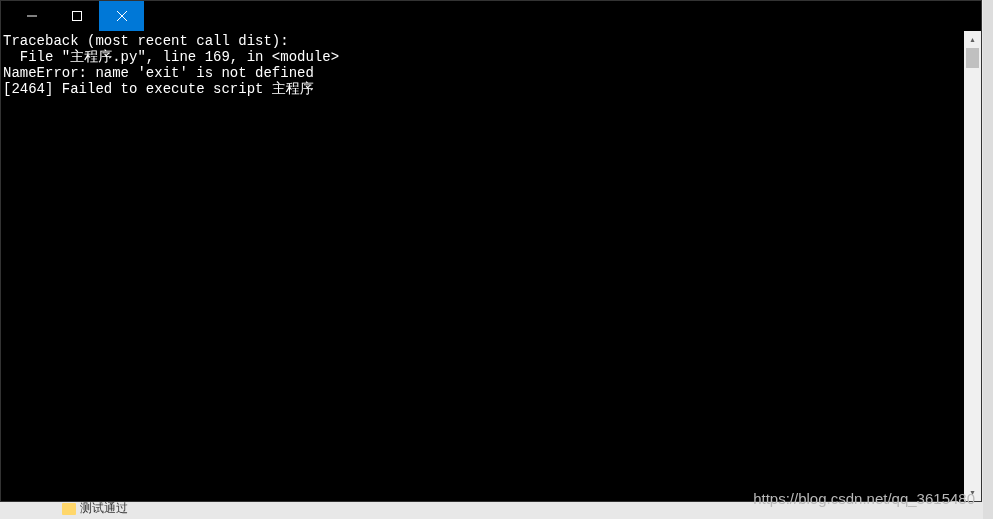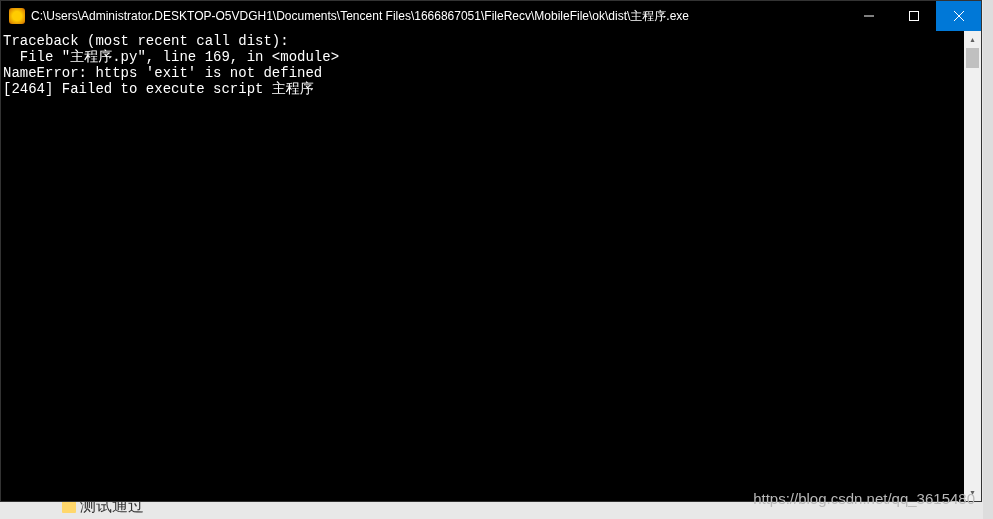--- a/index.html
+++ b/index.html
@@ -132,21 +132,21 @@
       right: 18px;
       color: #b8b8b8;
       font-size: 15px;
       font-family: Arial, sans-serif;
       z-index: 10;
     }
     .bg-fragment {
       position: absolute;
       bottom: 0;
       left: 60px;
-      font-size: 16px;
+      font-size: 12px;
       color: #333;
       display: flex;
       align-items: center;
       gap: 4px;
       padding: 2px;
     }
     .folder-icon {
       width: 14px;
       height: 12px;
       background: #ffd76b;
@@ -166,24 +166,20 @@
 
 <div class="right-edge"></div>
 
 <div class="bg-fragment">
   <span class="folder-icon"></span>
   <span>测试通过</span>
 </div>
 
 <div class="window">
   <div class="titlebar">
-    <div class="titlebar-left">
-      <div class="app-icon"></div>
-      <span class="title-text">C:\Users\Administrator.DESKTOP-O5VDGH1\Documents\Tencent Files\1666867051\FileRecv\MobileFile\ok\dist\主程序.exe</span>
-    </div>
     <div class="window-controls">
       <div class="control-btn">
         <svg viewBox="0 0 10 10">
             <line x1="0" y1="5" x2="10" y2="5" stroke="#fff" stroke-width="1"></line>
           </svg>
       </div>
       <div class="control-btn">
         <svg viewBox="0 0 10 10">
             <rect x="0.5" y="0.5" width="9" height="9" fill="none" stroke="#fff" stroke-width="1"></rect>
           </svg>
@@ -192,21 +188,21 @@
         <svg viewBox="0 0 10 10">
             <line x1="0" y1="0" x2="10" y2="10" stroke="#fff" stroke-width="1"></line>
             <line x1="10" y1="0" x2="0" y2="10" stroke="#fff" stroke-width="1"></line>
           </svg>
       </div>
     </div>
   </div>
   <div class="console-area">
     <div class="console-content"><span>Traceback (most recent call dist):</span>
 <span>  File "主程序.py", line 169, in &lt;module&gt;</span>
-<span>NameError: https 'exit' is not defined</span>
+<span>NameError: name 'exit' is not defined</span>
 <span>[2464] Failed to execute script 主程序</span></div>
     <div class="scrollbar">
       <div class="scrollbar-arrow up">▴</div>
       <div class="scrollbar-track">
         <div class="scrollbar-thumb"></div>
       </div>
       <div class="scrollbar-arrow down">▾</div>
     </div>
   </div>
 </div>

